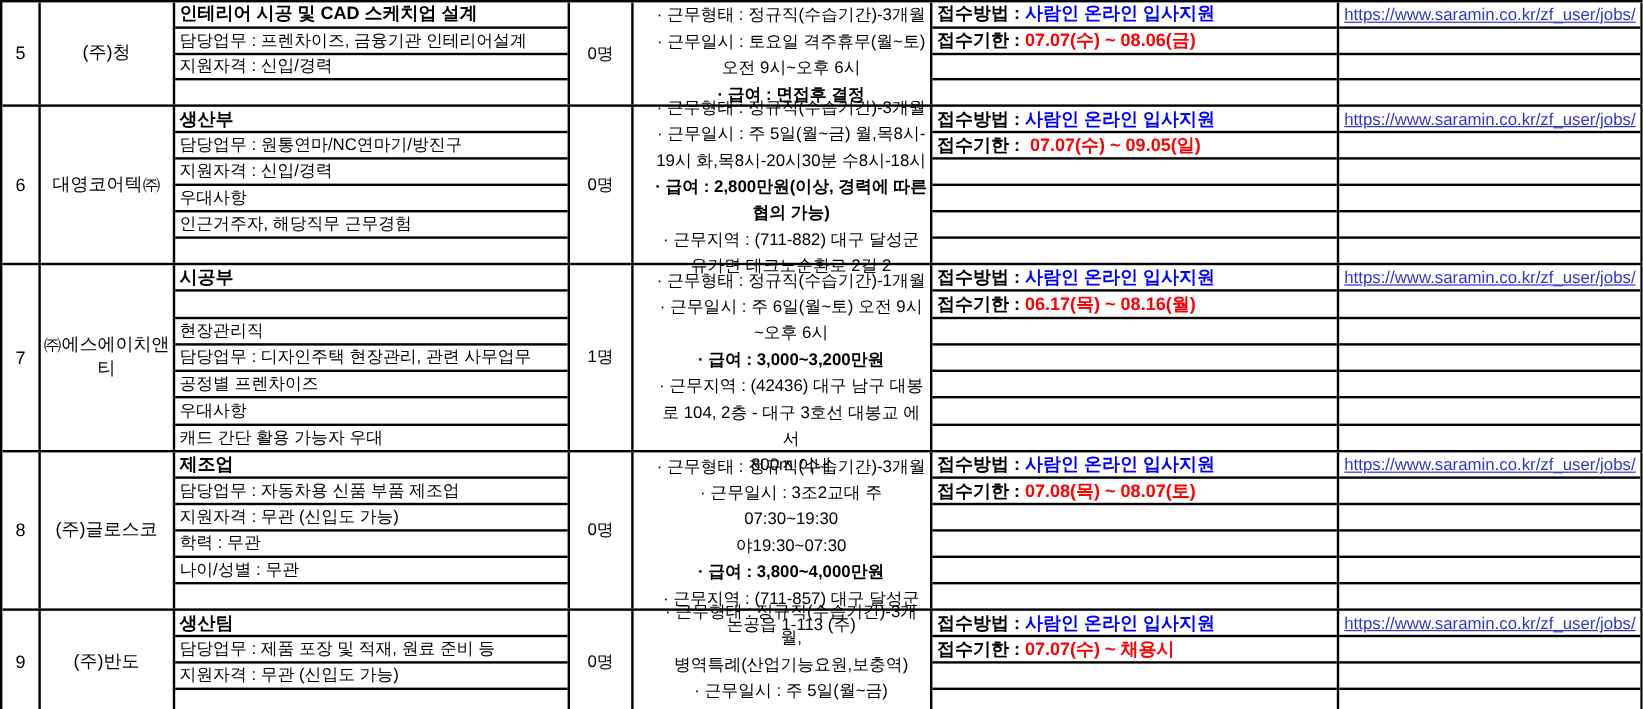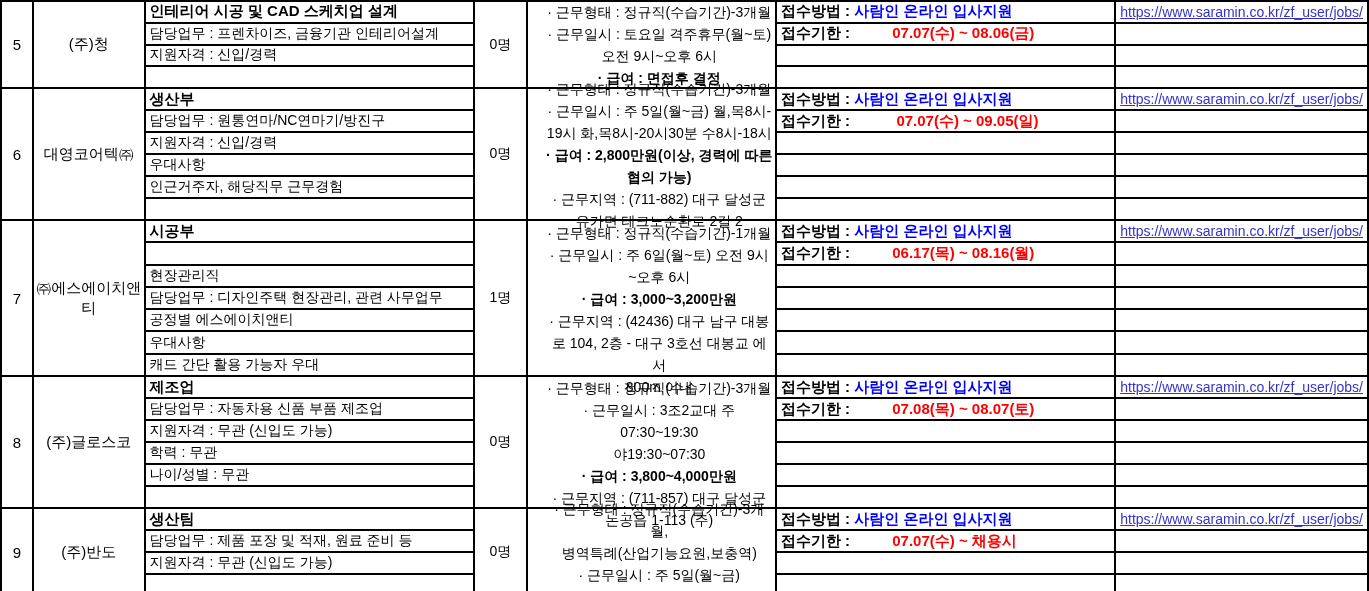--- a/index.html
+++ b/index.html
@@ -27,21 +27,21 @@
   .cD { width:54px; display:flex; align-items:center; justify-content:center; font-size:14px; }
   .cE { width:257px; position:relative; overflow:visible; }
   .cF { width:350px; display:flex; flex-direction:column; }
   .cG { flex:1; display:flex; flex-direction:column; border-right:2px solid #000; }
   .sub { flex:1; border-bottom:2px solid #000; display:flex; align-items:center;
          padding:0 4px; overflow:hidden; white-space:nowrap; font-size:14px; }
   .sub:last-child { border-bottom:none; }
   .cC .title { font-weight:bold; font-size:15px; }
   .cF .sub { font-size:15px; font-weight:bold; white-space:pre; }
   .blue { color:#0000ff; }
-  .red  { color:#ff0000;margin-left:38px; }
+  .red  { color:#ff0000; }
   .cond { position:absolute; left:18px; right:2px; z-index:5; text-align:center;
           font-size:14px; line-height:22px; }
   .cond5 { top:-1px; }
   .cond6 { top:-11px; }
   .cond7 { top:1px; }
   .cond8 { top:0; }
   .cond9 { top:-11px; }
   .cl.b { font-weight:bold; }
   .url { color:#3333cc; text-decoration:underline; font-size:14px; white-space:nowrap; cursor:pointer; }
 </style>
@@ -140,21 +140,21 @@
         <span>7</span>
       </div>
     <div class="cB">
         <span>㈜에스에이치앤티</span>
       </div>
     <div class="cC">
       <div class="sub title">시공부</div>
       <div class="sub"></div>
       <div class="sub">현장관리직</div>
       <div class="sub">담당업무 : 디자인주택 현장관리, 관련 사무업무</div>
-      <div class="sub">공정별 에스에이치앤티</div>
+      <div class="sub">공정별 프렌차이즈</div>
       <div class="sub">우대사항</div>
       <div class="sub">캐드 간단 활용 가능자 우대</div>
     </div>
     <div class="cD">1명</div>
     <div class="cE">
       <div class="cond cond7">
         <div class="cl">· 근무형태 : 정규직(수습기간)-1개월</div>
         <div class="cl">· 근무일시 : 주 6일(월~토) 오전 9시</div>
         <div class="cl">~오후 6시</div>
         <div class="cl b">· 급여 : 3,000~3,200만원</div>

